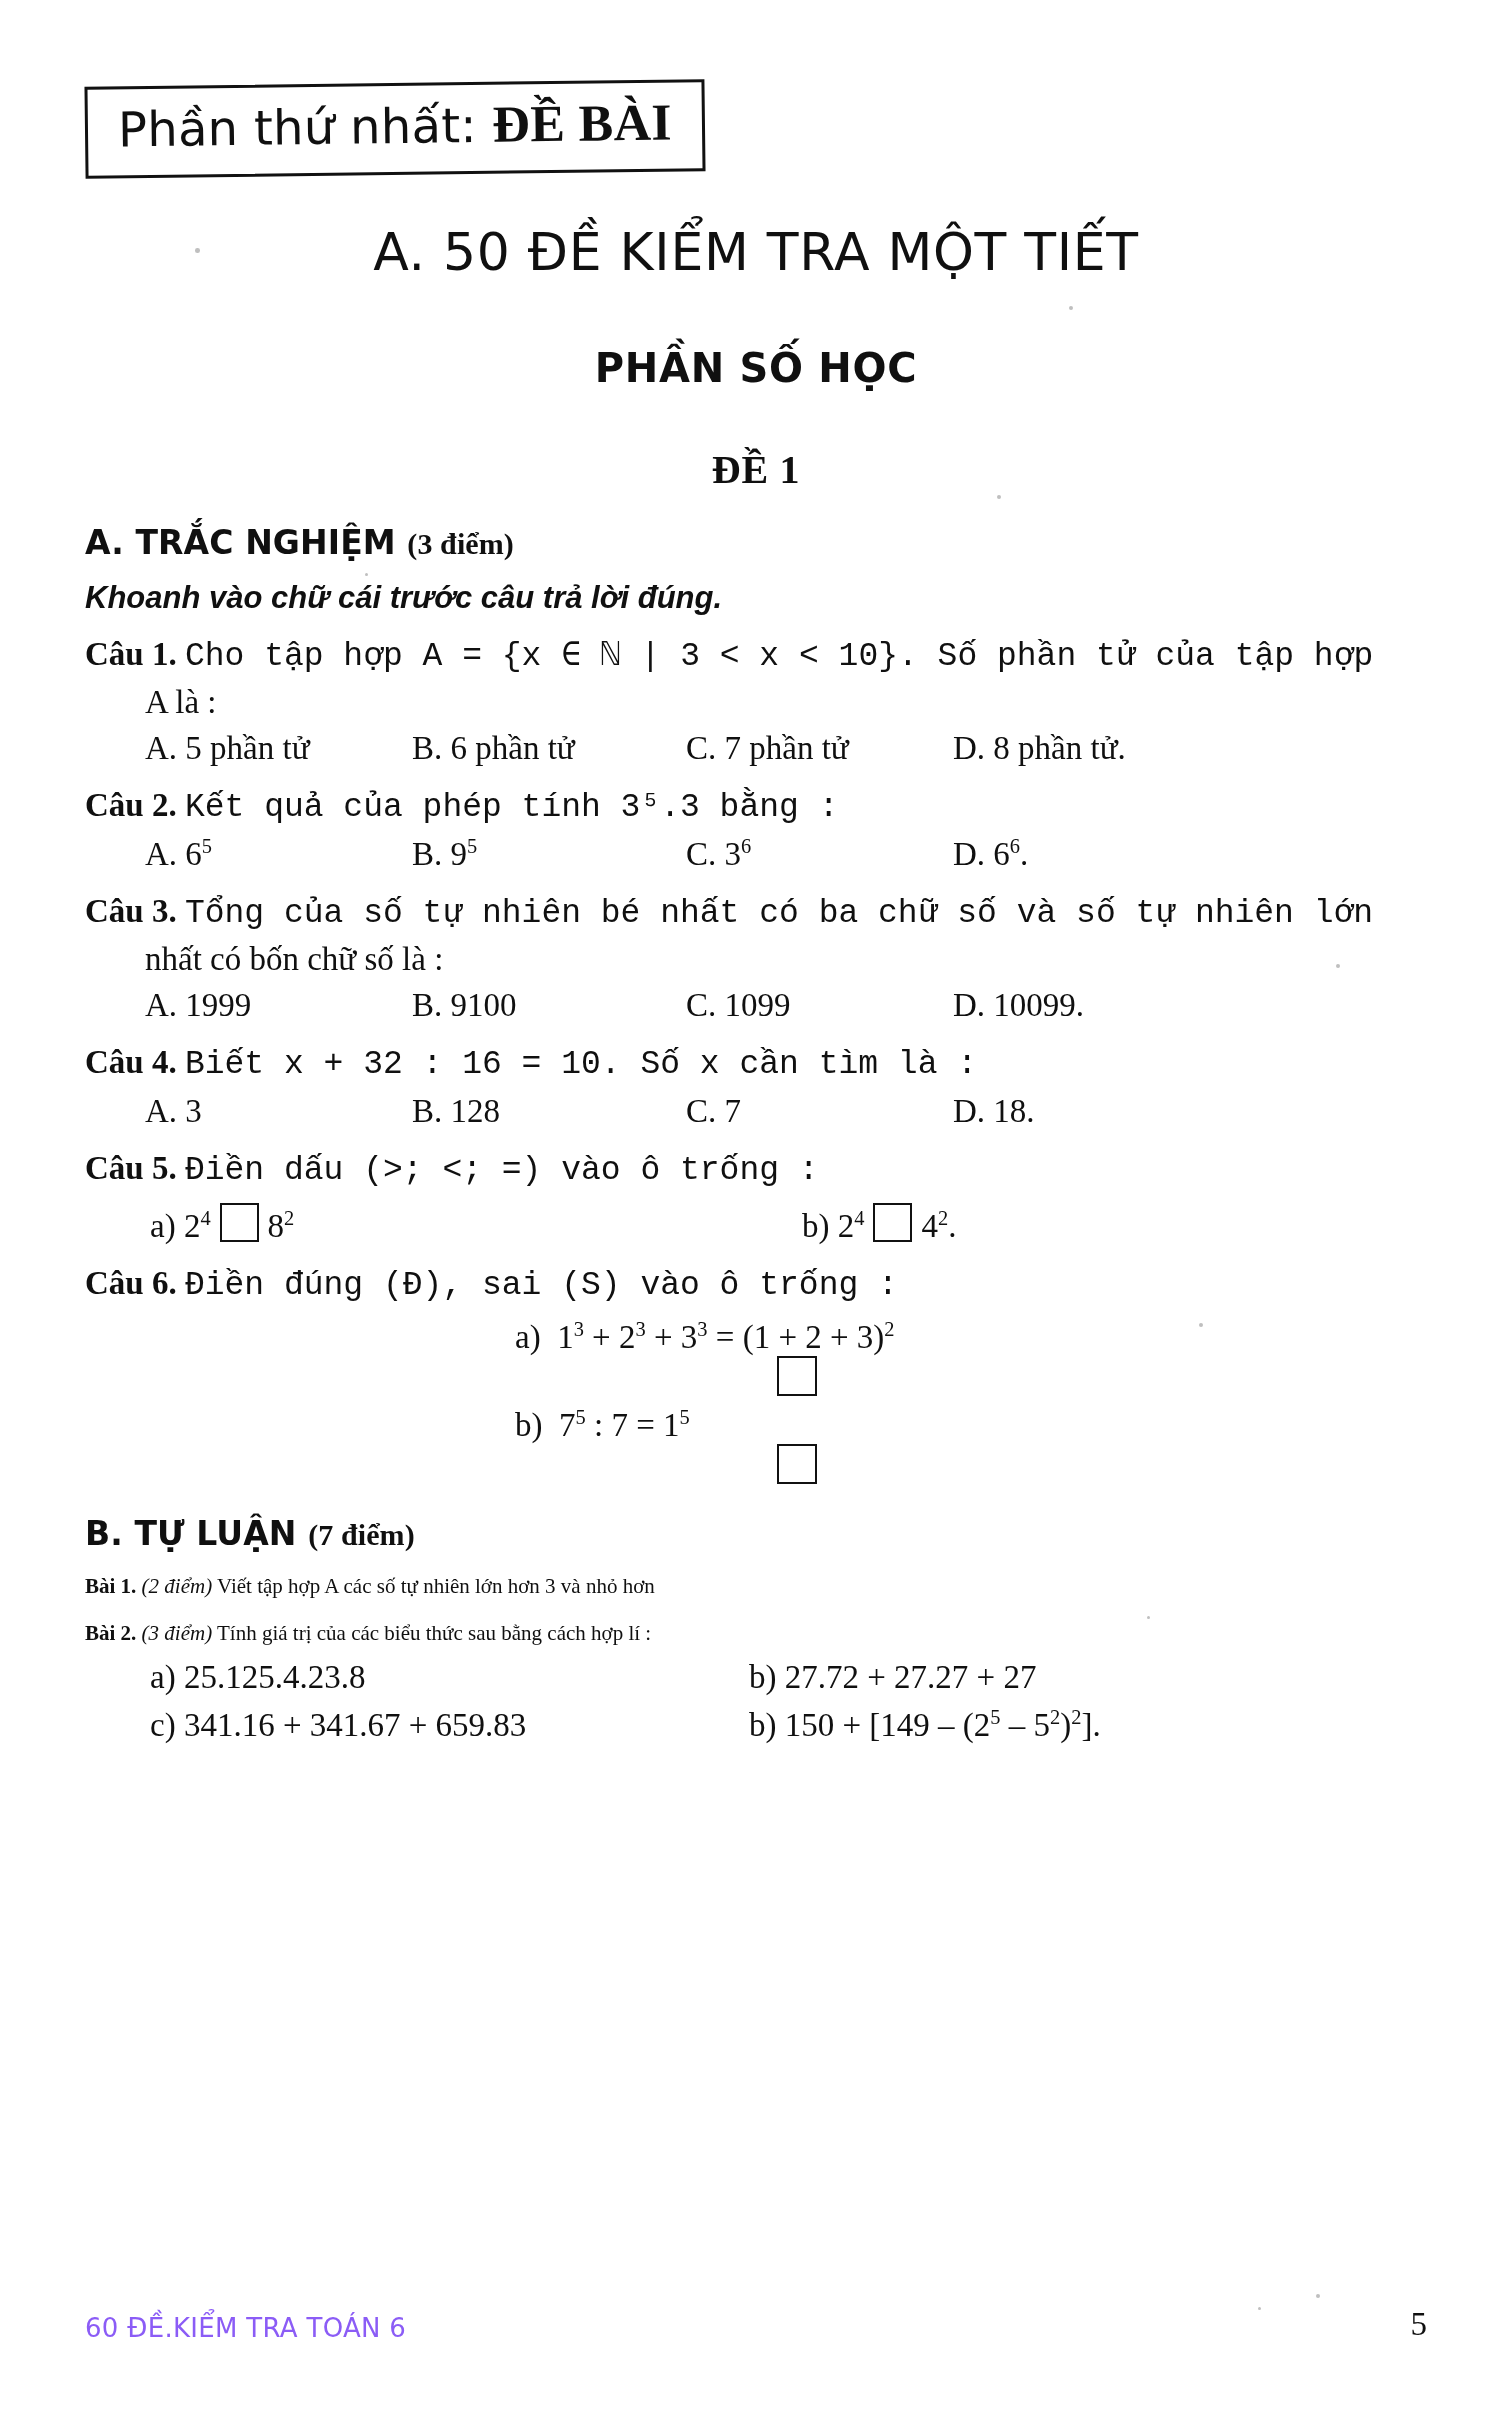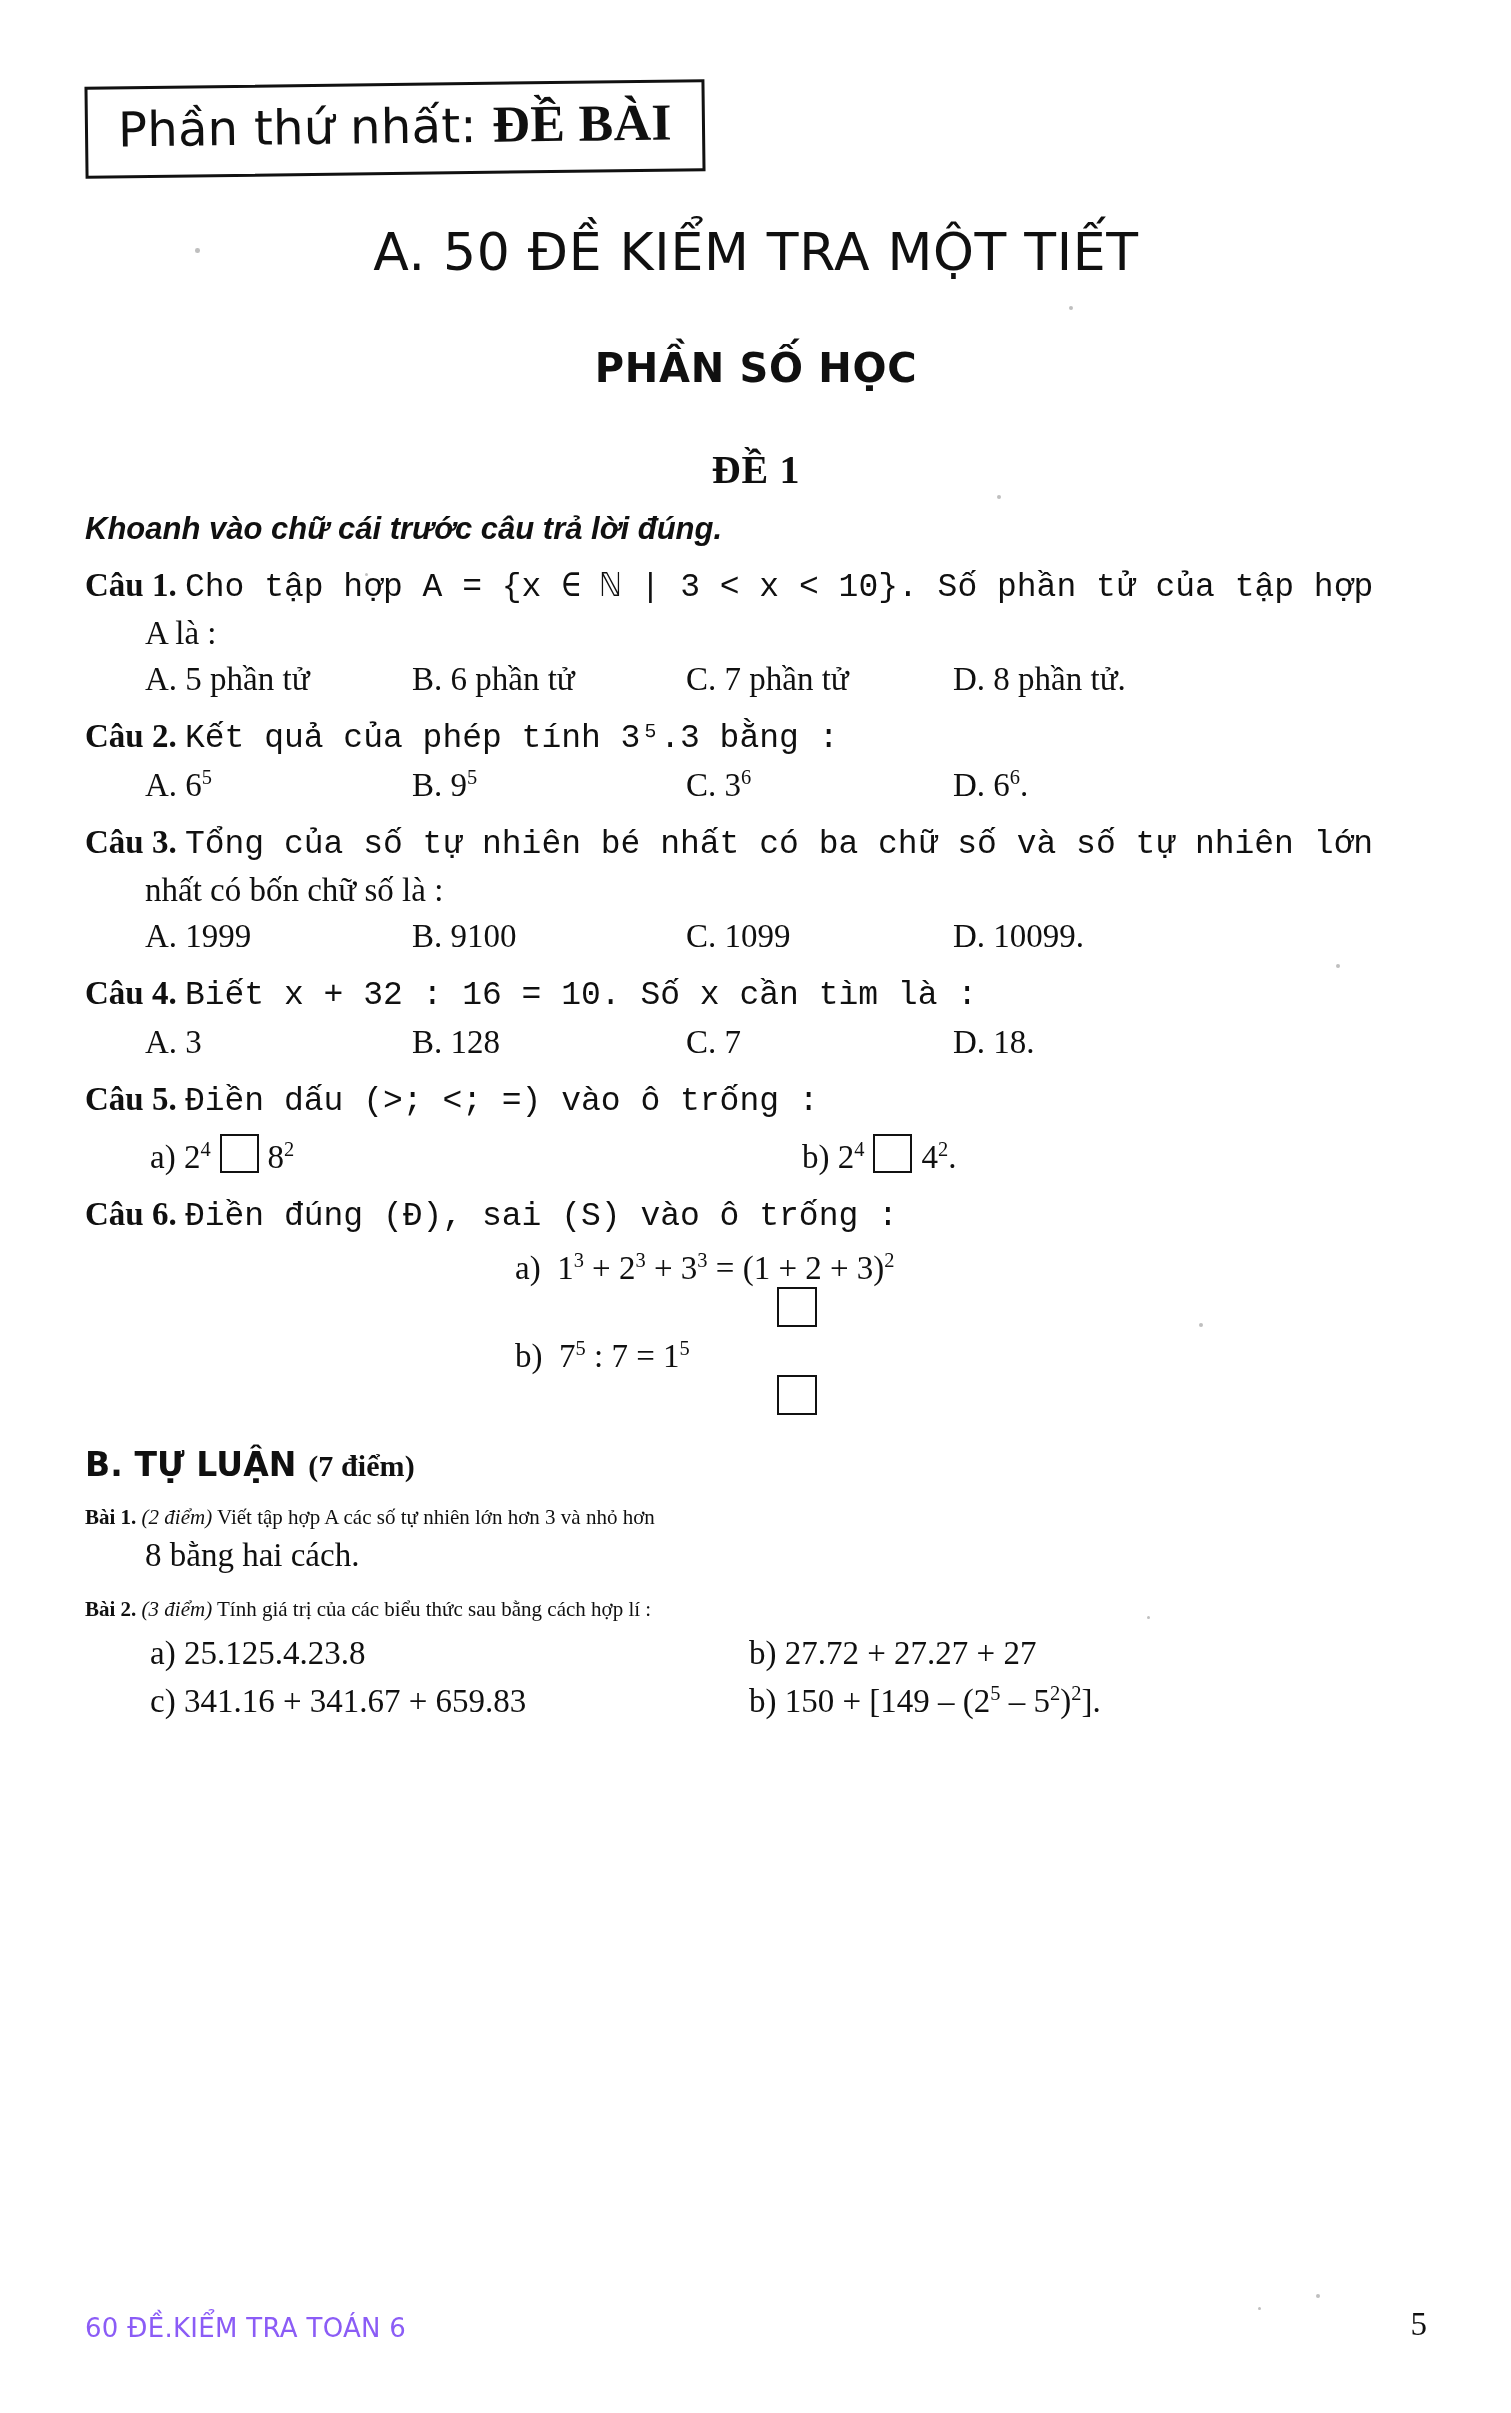--- a/index.html
+++ b/index.html
@@ -233,20 +233,21 @@
     <div class="title-box-wrap">
       <div class="title-box">
         <div class="t1"><span>Phần thứ nhất:</span> <b>ĐỀ BÀI</b></div>
       </div>
     </div>
 
     <div class="title-a">A. 50 ĐỀ KIỂM TRA MỘT TIẾT</div>
     <div class="title-phan">PHẦN SỐ HỌC</div>
     <div class="title-de">ĐỀ 1</div>
 
+    <div class="sec-head"><span>A. TRẮC NGHIỆM</span> <span class="pts">(3 điểm)</span></div>
 
     <div class="instruction">Khoanh vào chữ cái trước câu trả lời đúng.</div>
 
     <div class="q">
       <span class="lbl">Câu 1.</span>
       <span class="body">Cho tập hợp A = {x ∈ ℕ | 3 &lt; x &lt; 10}. Số phần tử của tập hợp</span>
     </div>
     <div class="cont">A là :</div>
     <div class="opts">
       <div class="o">A. 5 phần tử</div>
@@ -315,21 +316,20 @@
       <span class="blank-box big"></span>
     </div>
 
     <div class="sec-head"><span>B. TỰ LUẬN</span> <span class="pts">(7 điểm)</span></div>
 
     <div class="bai">
       <span class="lbl">Bài 1.</span>
       <span class="it">(2 điểm)</span>
       <span>Viết tập hợp A các số tự nhiên lớn hơn 3 và nhỏ hơn</span>
     </div>
-    <div class="cont">8 bằng hai cách.</div>
 
     <div class="bai">
       <span class="lbl">Bài 2.</span>
       <span class="it">(3 điểm)</span>
       <span>Tính giá trị của các biểu thức sau bằng cách  hợp lí :</span>
     </div>
     <div class="two-col">
       <div class="cA">a) 25.125.4.23.8</div>
       <div class="cB">b) 27.72 + 27.27 + 27</div>
     </div>

